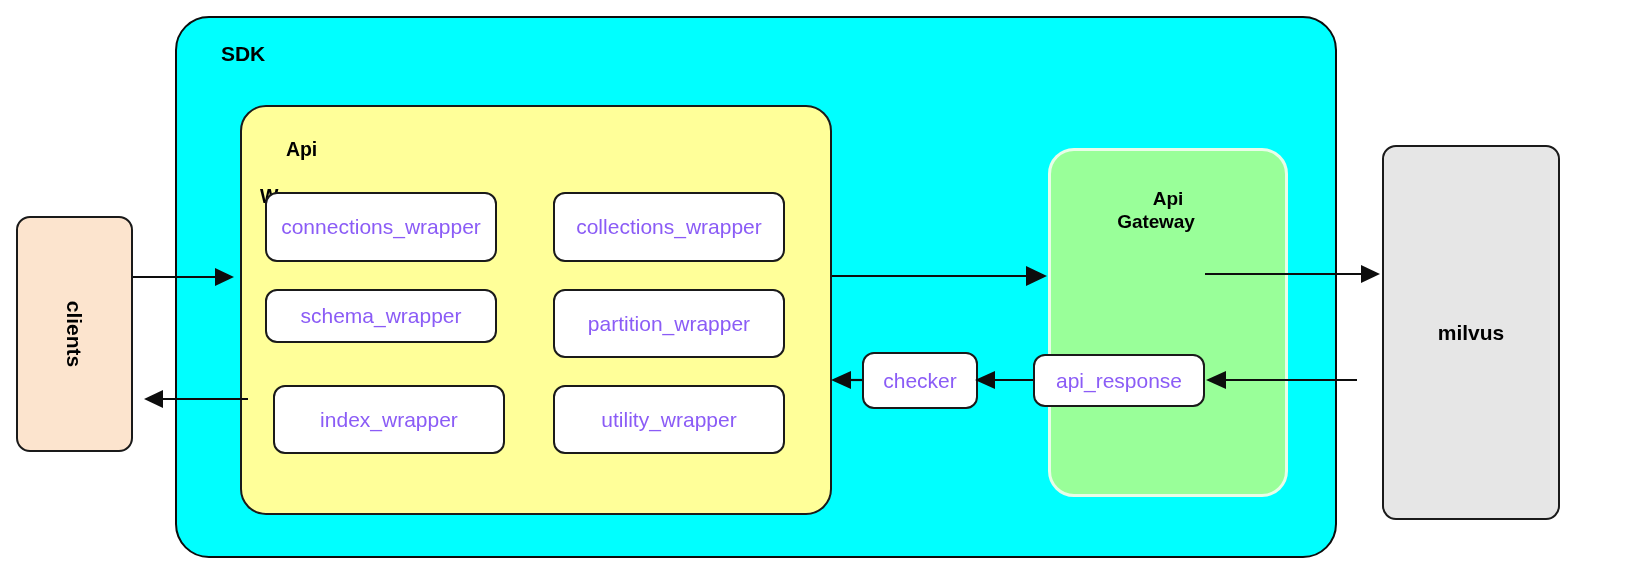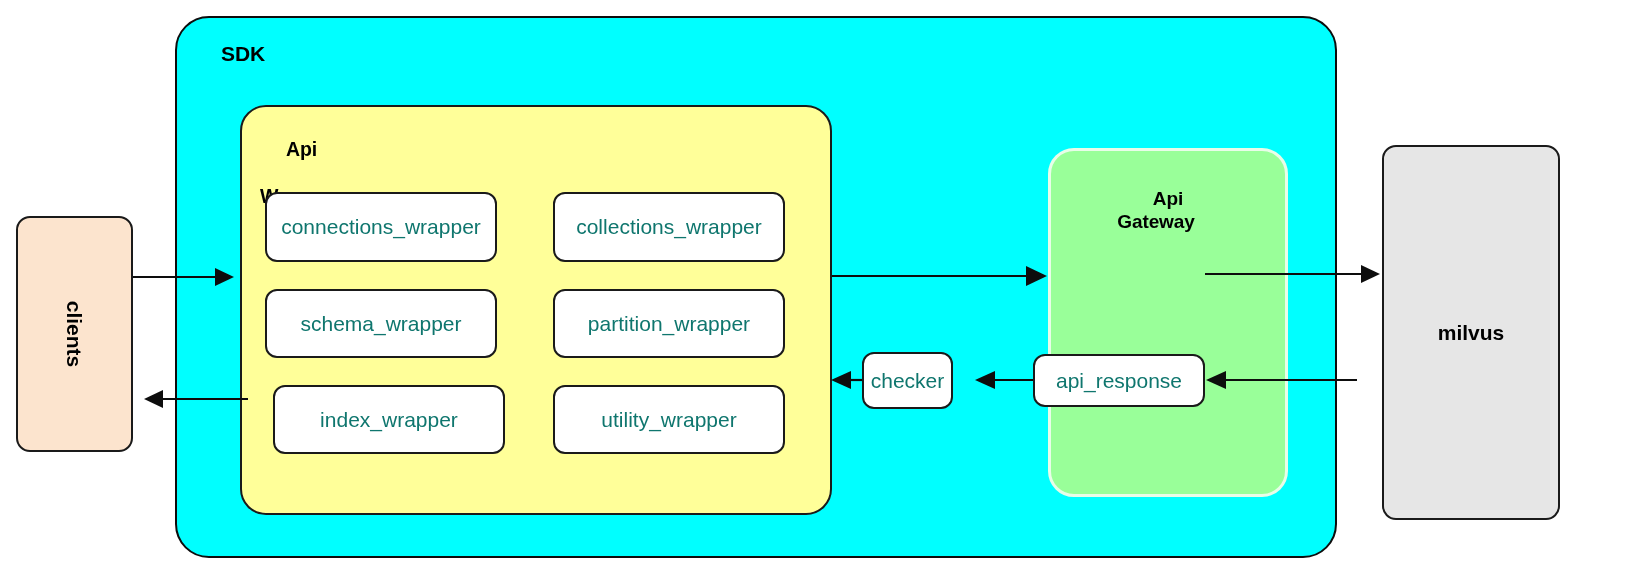--- a/index.html
+++ b/index.html
@@ -88,39 +88,39 @@
   
   .node {
     position: absolute;
     box-sizing: border-box;
     border: 2px solid #1a1a1a;
     border-radius: 12px;
     background: #ffffff;
     display: flex;
     align-items: center;
     justify-content: center;
-    color: #0f766e;
+    color: #8b5cf6;
     font-size: 21px;
     text-align: center;
   }
 
   
   .n-connections { left: 265px; top: 192px;  width: 232px; height: 70px; }
   .n-collections { left: 553px; top: 192px;  width: 232px; height: 70px; }
-  .n-schema      { left: 265px; top: 289px;  width: 232px; height: 69px; }
+  .n-schema      { left: 265px; top: 289px;  width: 232px; height: 54px; }
   .n-partition   { left: 553px; top: 289px;  width: 232px; height: 69px; }
   .n-index       { left: 265px; top: 385px;  width: 232px; height: 69px; }
   .n-utility     { left: 553px; top: 385px;  width: 232px; height: 69px; }
 
   
   .n-apireq  { left: 1033px; top: 248px; width: 172px; height: 53px; }
   .n-apiresp { left: 1033px; top: 354px; width: 172px; height: 53px; }
 
   
-  .n-checker { left: 862px; top: 352px; width: 91px; height: 57px; }
+  .n-checker { left: 862px; top: 352px; width: 116px; height: 57px; }
 
   
   .clients-box {
     left: 16px;
     top: 216px;
     width: 117px;
     height: 236px;
     border-radius: 14px;
   }
   .clients-label {

